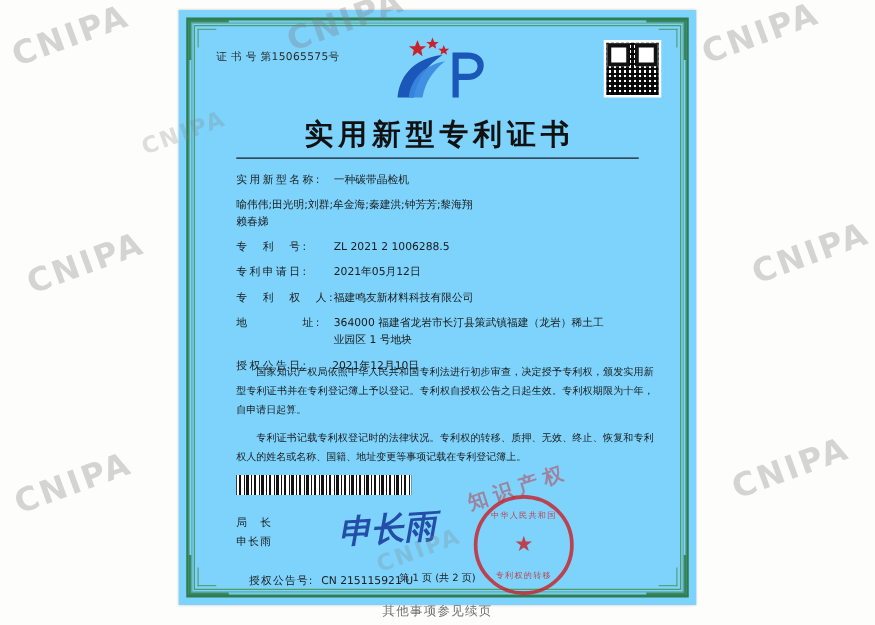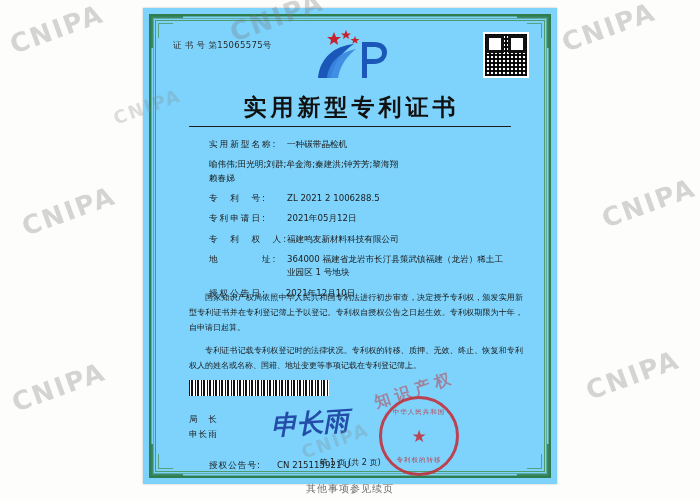--- a/index.html
+++ b/index.html
@@ -89,32 +89,32 @@
   }
   .title-rule{
     position:absolute;left:46px;right:46px;top:118px;height:1px;background:#1d1d1d;
   }
 
   
   .fields{
     position:absolute;left:46px;right:34px;top:130px;
     font-size:8.6px;color:#1b1b1b;line-height:1.55;
   }
-  .row{display:flex;margin-bottom:7px;margin-left:20px;}
+  .row{display:flex;margin-bottom:7px;}
   .lbl{
     width:78px;flex:0 0 78px;
     letter-spacing:2px;
     white-space:nowrap;
   }
   .val{flex:1;word-break:break-all;}
   .val .sub{display:block;}
   .row.two .lbl2{width:62px;flex:0 0 62px;letter-spacing:1px;}
   .pair{display:flex;width:100%;flex-direction:column;}
   .pair .left{flex:0 0 172px;}
-  .pair .right{flex:1;display:flex;}
+  .pair .right{flex:1;display:flex;text-align:right;}
 
   
   .paras{
     position:absolute;left:46px;right:34px;top:283px;
     font-size:8px;color:#1b1b1b;line-height:1.85;text-align:justify;
   }
   .paras p{margin:0 0 9px 0;text-indent:16px;}
 
   
   .barcode{

